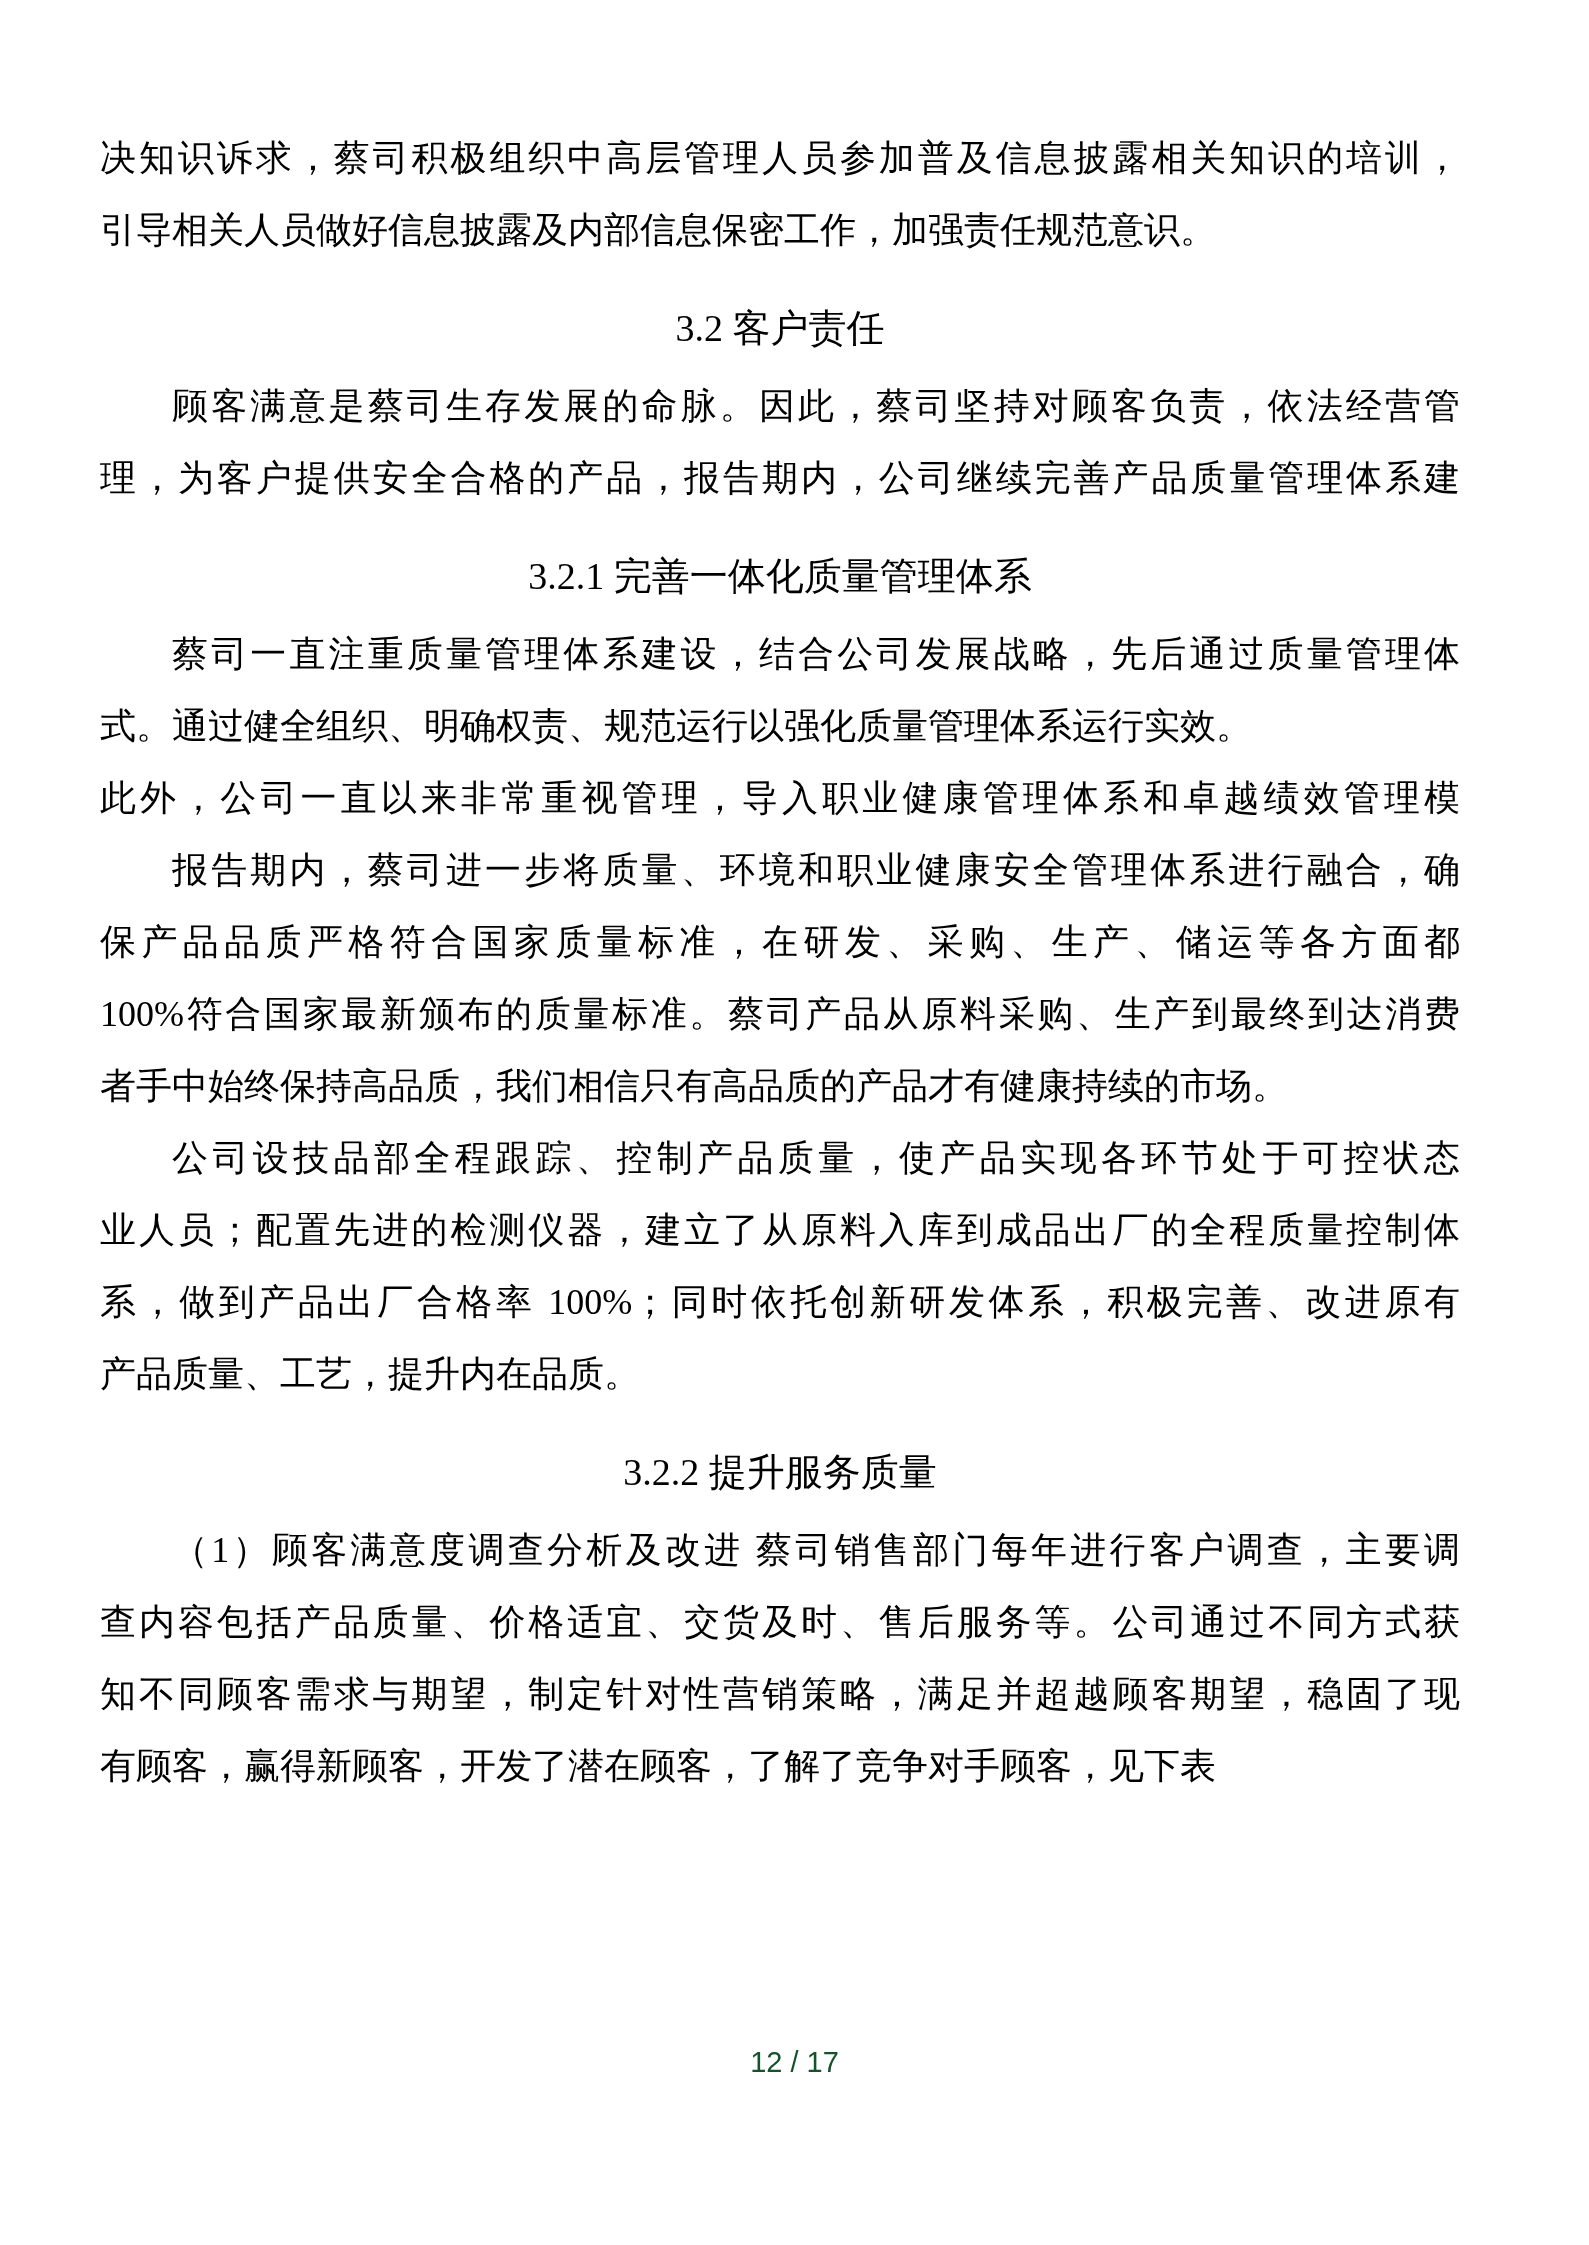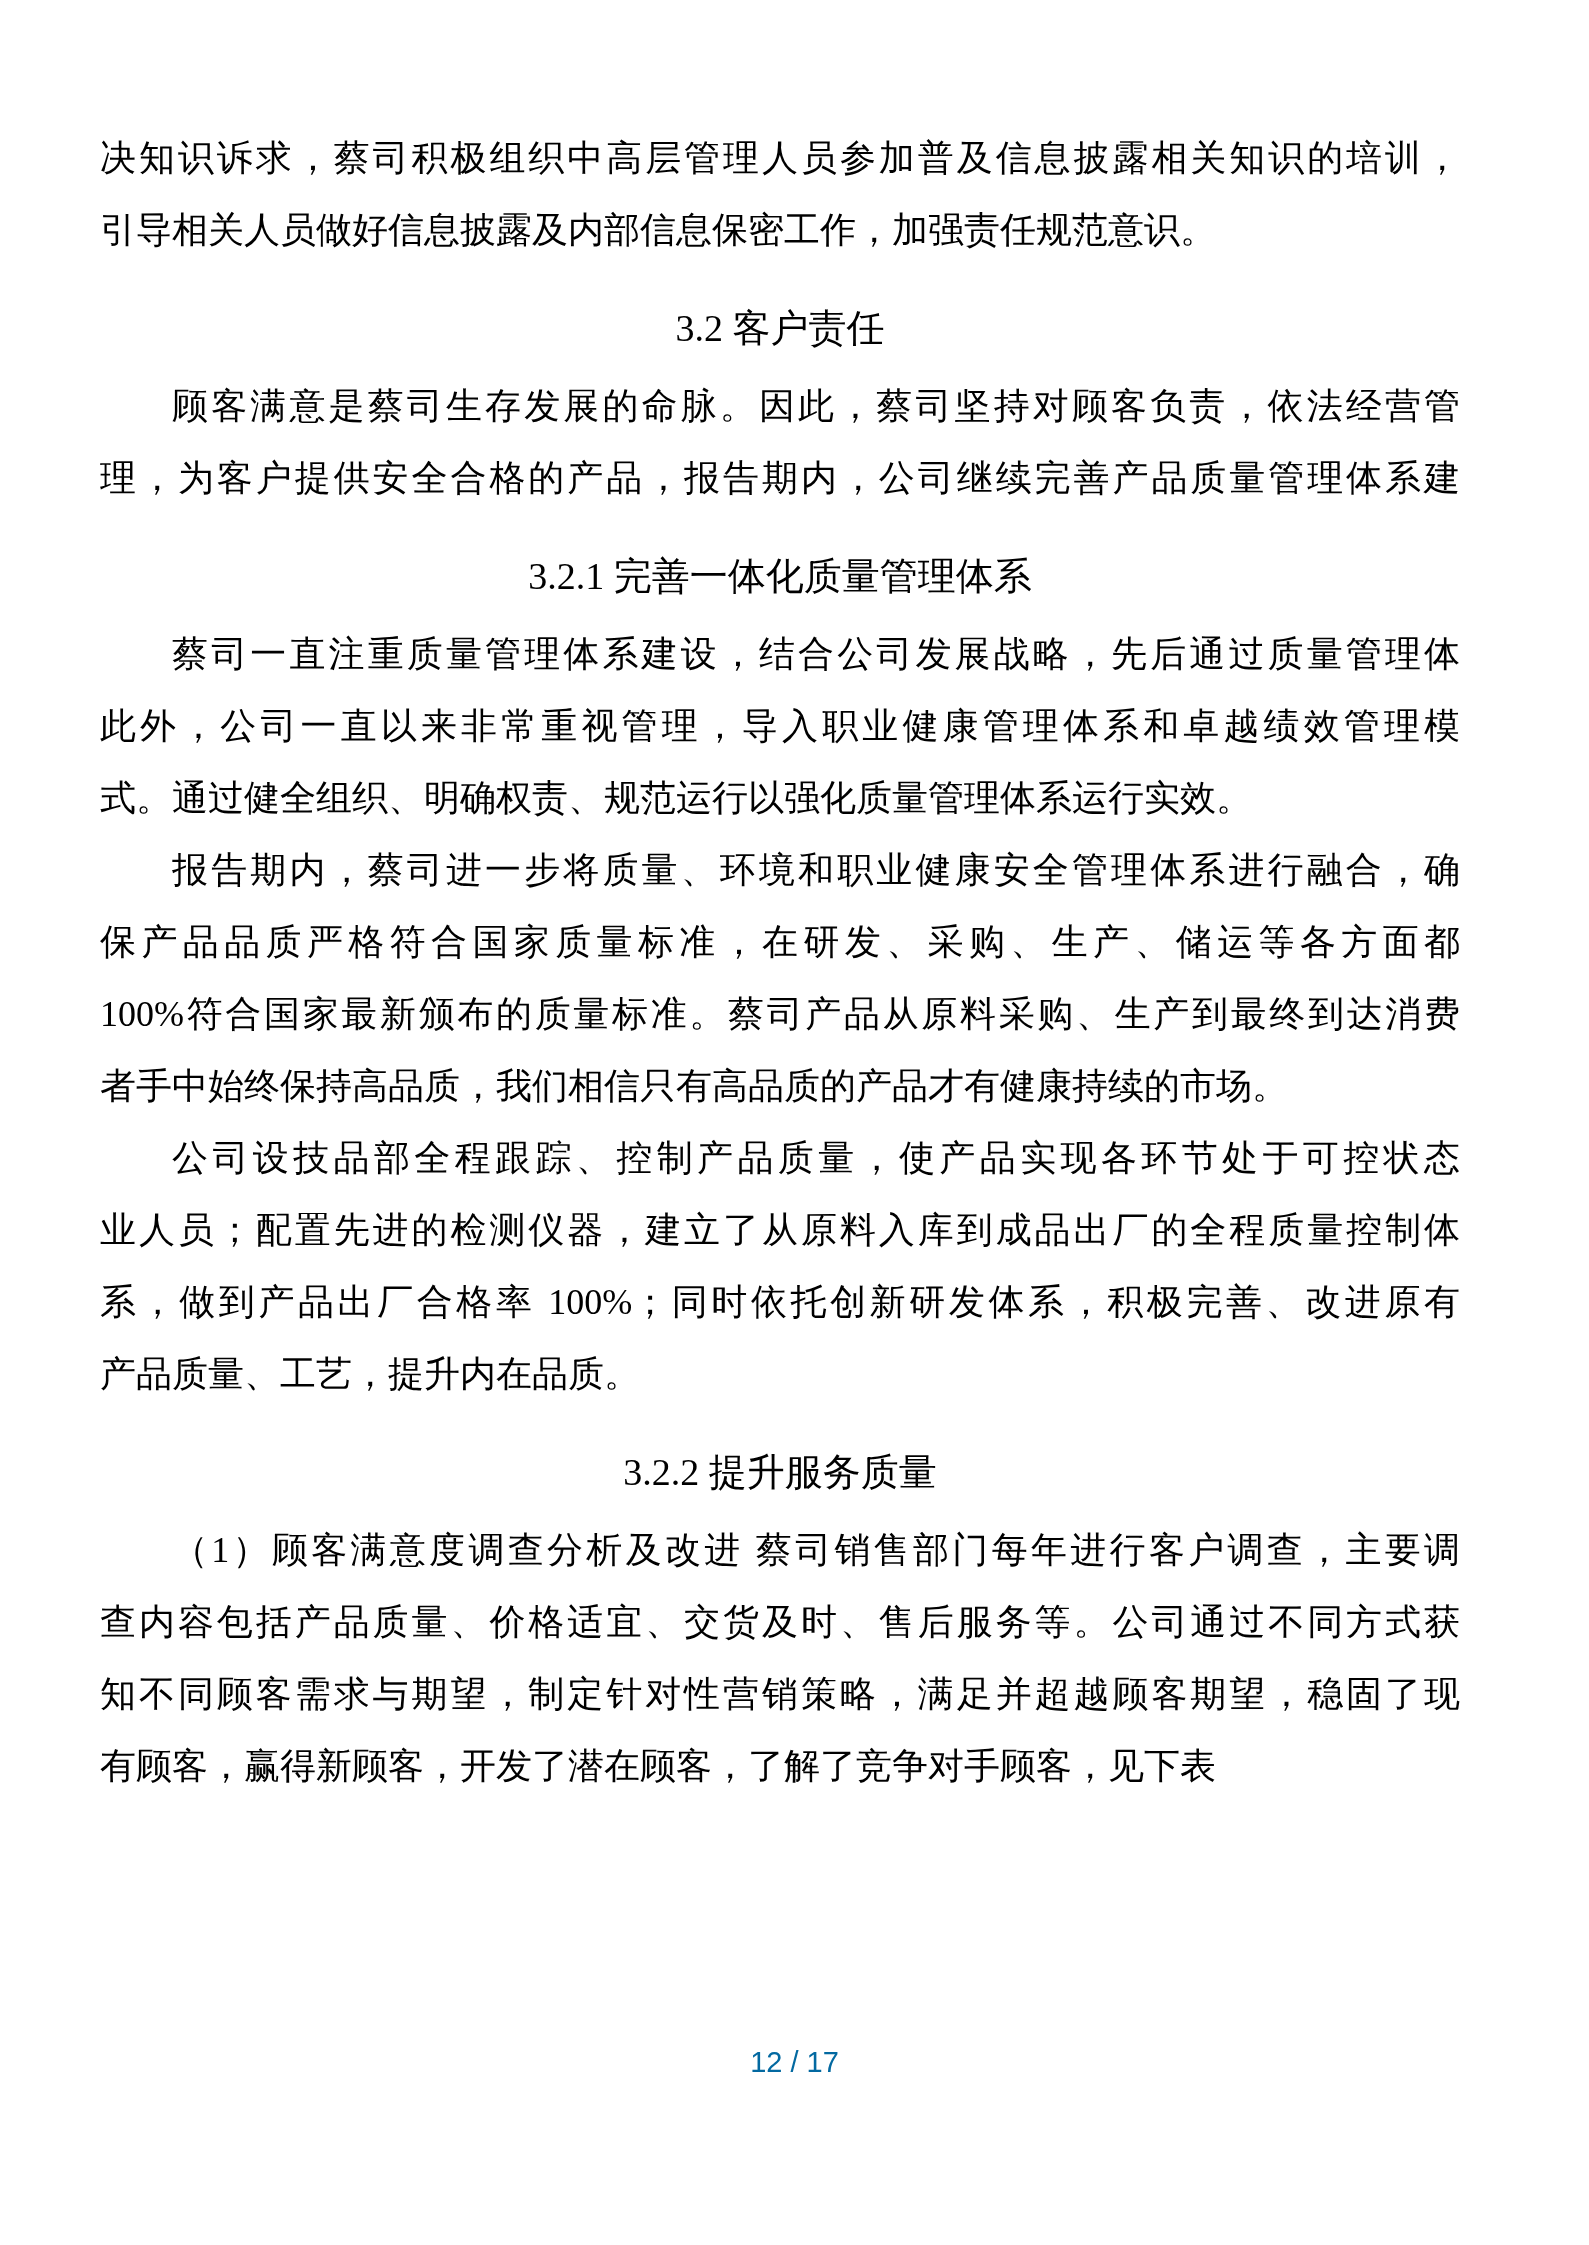--- a/index.html
+++ b/index.html
@@ -41,21 +41,21 @@
     text-align: center;
   }
   .footer {
     position: absolute;
     left: 0;
     right: 0;
     top: 2046px;
     text-align: center;
     font-family: "Liberation Sans", "DejaVu Sans", sans-serif;
     font-size: 29px;
-    color: #0369a1;
+    color: #14532d;
   }
 </style>
 </head>
 <body>
 
 <div class="page">
   <div class="doc">
 
     <div class="para">
       <div class="line fill">决知识诉求，蔡司积极组织中高层管理人员参加普及信息披露相关知识的培训，</div>
@@ -66,22 +66,22 @@
 
     <div class="para">
       <div class="line fill indent">顾客满意是蔡司生存发展的命脉。因此，蔡司坚持对顾客负责，依法经营管</div>
       <div class="line fill">理，为客户提供安全合格的产品，报告期内，公司继续完善产品质量管理体系建</div>
     </div>
 
     <div class="heading">3.2.1 完善一体化质量管理体系</div>
 
     <div class="para">
       <div class="line fill indent">蔡司一直注重质量管理体系建设，结合公司发展战略，先后通过质量管理体</div>
+      <div class="line">式。通过健全组织、明确权责、规范运行以强化质量管理体系运行实效。</div>
       <div class="line fill">此外，公司一直以来非常重视管理，导入职业健康管理体系和卓越绩效管理模</div>
-      <div class="line">式。通过健全组织、明确权责、规范运行以强化质量管理体系运行实效。</div>
     </div>
 
     <div class="para">
       <div class="line fill indent">报告期内，蔡司进一步将质量、环境和职业健康安全管理体系进行融合，确</div>
       <div class="line fill">保产品品质严格符合国家质量标准，在研发、采购、生产、储运等各方面都</div>
       <div class="line fill">100%符合国家最新颁布的质量标准。蔡司产品从原料采购、生产到最终到达消费</div>
       <div class="line">者手中始终保持高品质，我们相信只有高品质的产品才有健康持续的市场。</div>
     </div>
 
     <div class="para">

